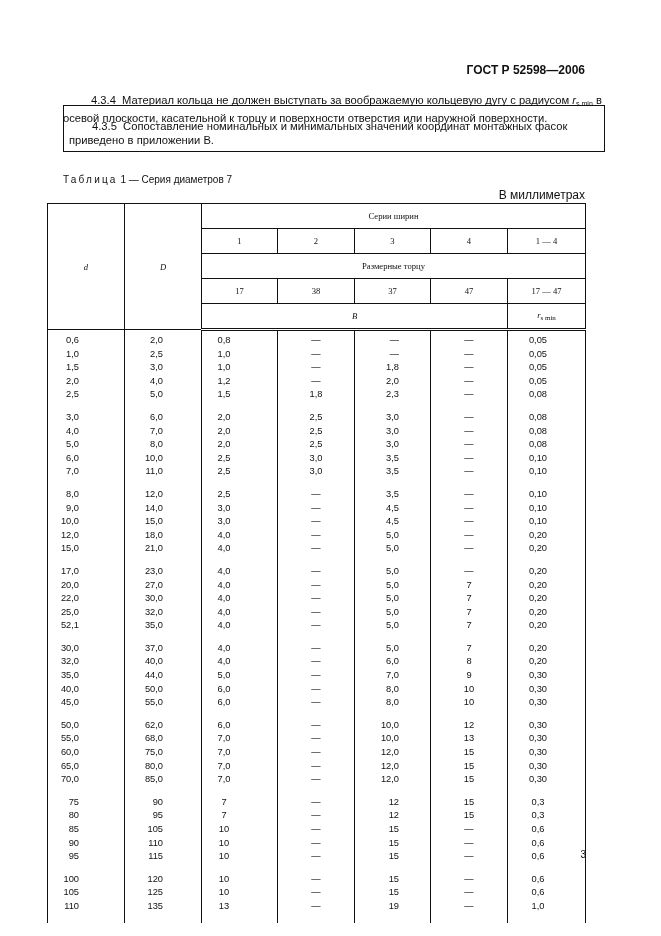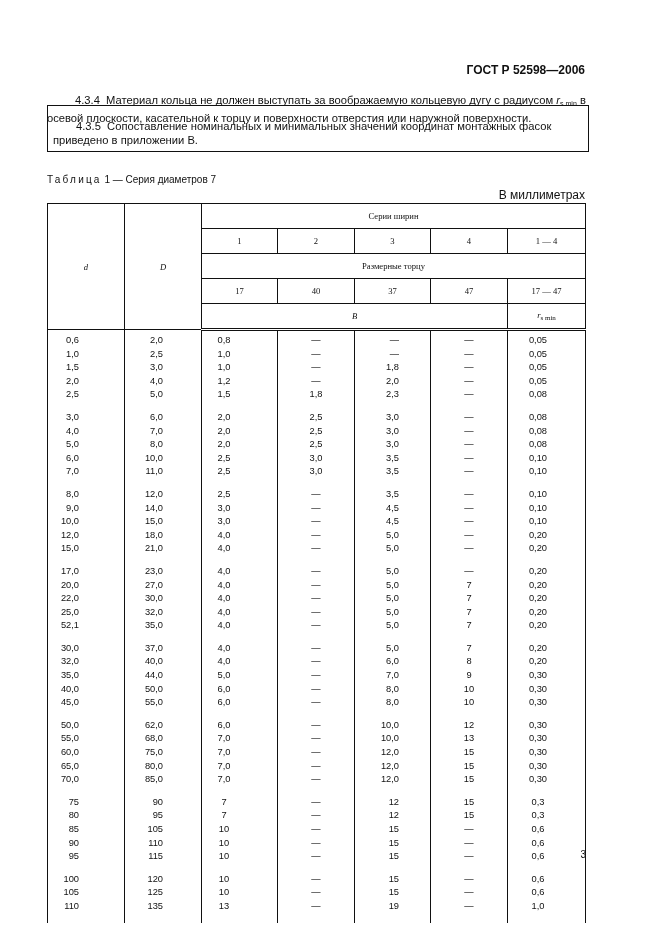--- a/index.html
+++ b/index.html
@@ -1,18 +1,18 @@
 <!DOCTYPE html>
 <html><head>
 <meta charset="utf-8">
 <style>
   html, body { margin: 0; padding: 0; background: #ffffff; }
   body { width: 661px; height: 936px; position: relative; overflow: hidden;
          font-family: "Liberation Sans", sans-serif; color: #111; }
-  .abs { position: absolute; }
+  .abs { position: absolute; margin-left: 16px; }
   .doc-id { top: 63px; right: 76px; font-size: 12px; font-weight: bold; letter-spacing: 0; }
   .para { left: 47px; width: 540px; font-size: 11.2px; line-height: 14px; }
   .para .indent { display: inline-block; width: 28px; }
   .boxed { left: 47px; top: 105px; width: 530px; border: 1.3px solid #111;
            padding: 13px 5px 4px 5px; font-size: 11.2px; line-height: 14px; }
   .tcaption { left: 47px; top: 174px; font-size: 10px; }
   .tcaption .spaced { letter-spacing: 2.2px; }
   .units { right: 76px; top: 188px; font-size: 12px; }
   sub.r { font-size: 7px; vertical-align: -2px; }
   i.var { font-style: italic; }
@@ -70,21 +70,21 @@
       <th>2</th>
       <th>3</th>
       <th>4</th>
       <th>1 — 4</th>
     </tr>
     <tr>
       <th colspan="5">Размерные торцу</th>
     </tr>
     <tr>
       <th>17</th>
-      <th>40</th>
+      <th>38</th>
       <th>37</th>
       <th>47</th>
       <th>17 — 47</th>
     </tr>
     <tr class="last">
       <th colspan="4"><i>B</i></th>
       <th><i>r</i><sub class="r">s min</sub></th>
     </tr>
   </thead>
   <tbody id="tbody">

